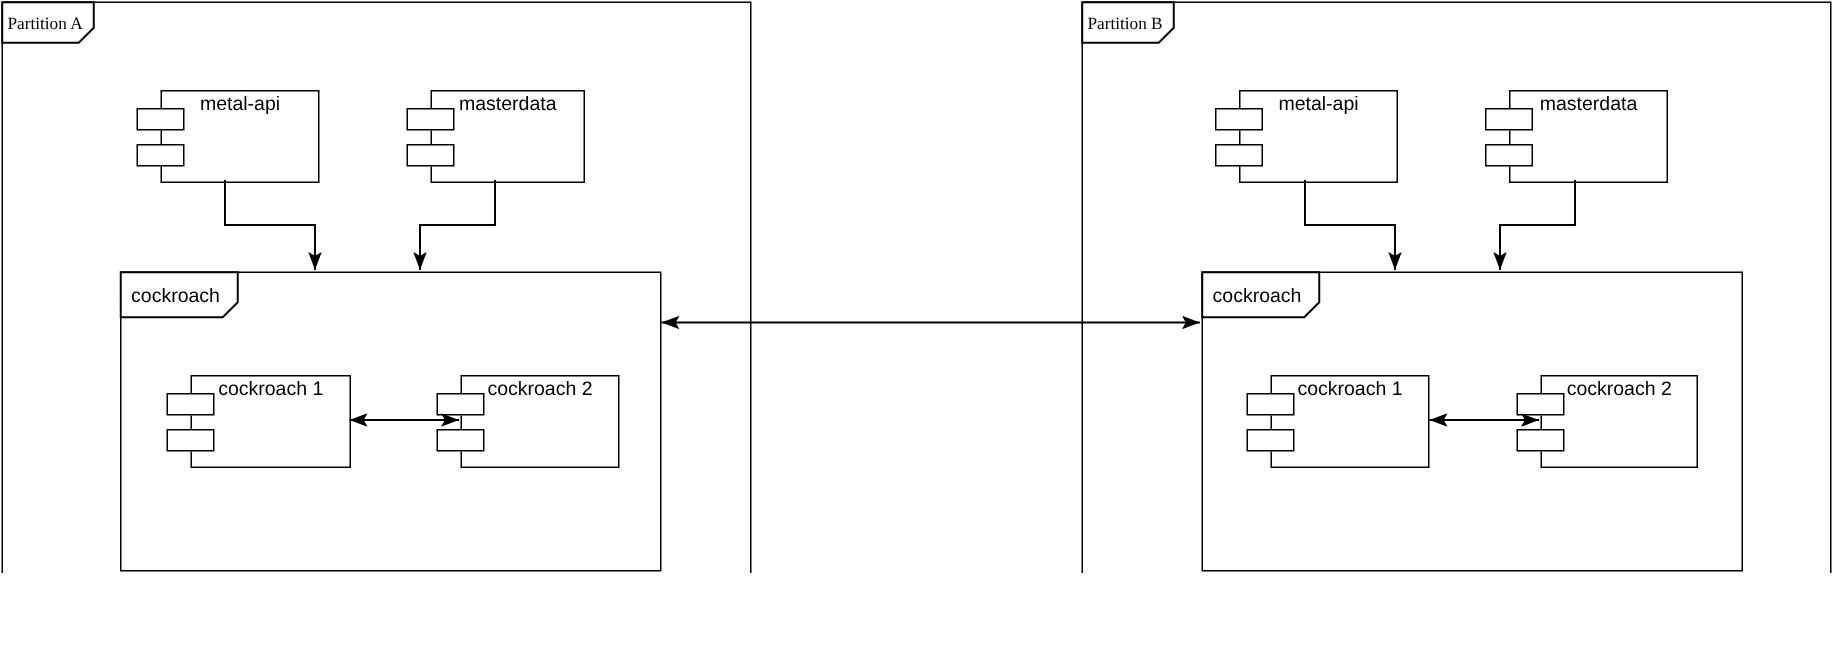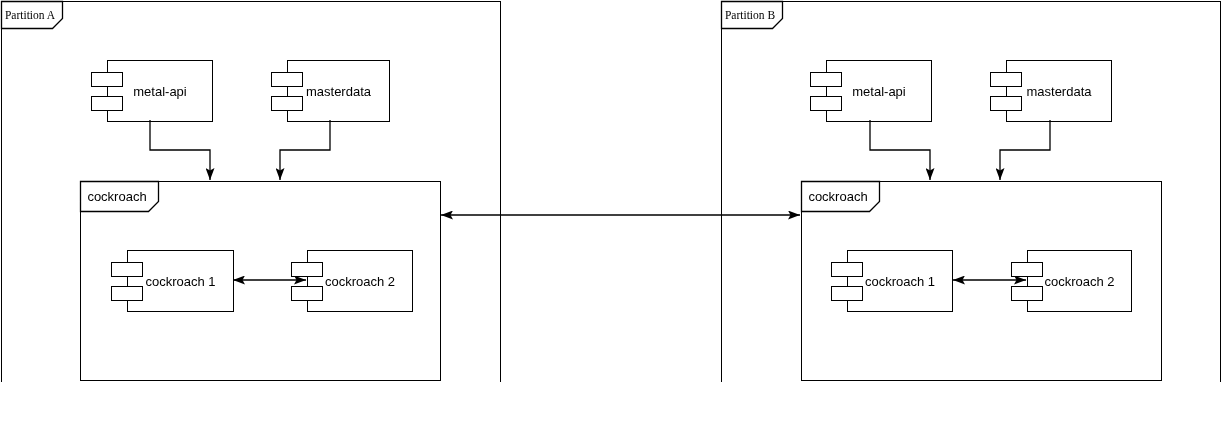--- a/index.html
+++ b/index.html
@@ -42,21 +42,21 @@
   .container-tab-text {
     font-family: "Liberation Sans", sans-serif;
     font-size: 13px;
     fill: #000000;
   }
   .component {
     position: absolute;
     border: 1px solid #000000;
     background: #ffffff;
     display: flex;
-    align-items: center;
+    align-items: flex-start;
     justify-content: center;
   }
   .component-label {
     font-size: 13px;
     color: #000000;
     white-space: nowrap;
   }
   .port {
     position: absolute;
     left: -17px;

